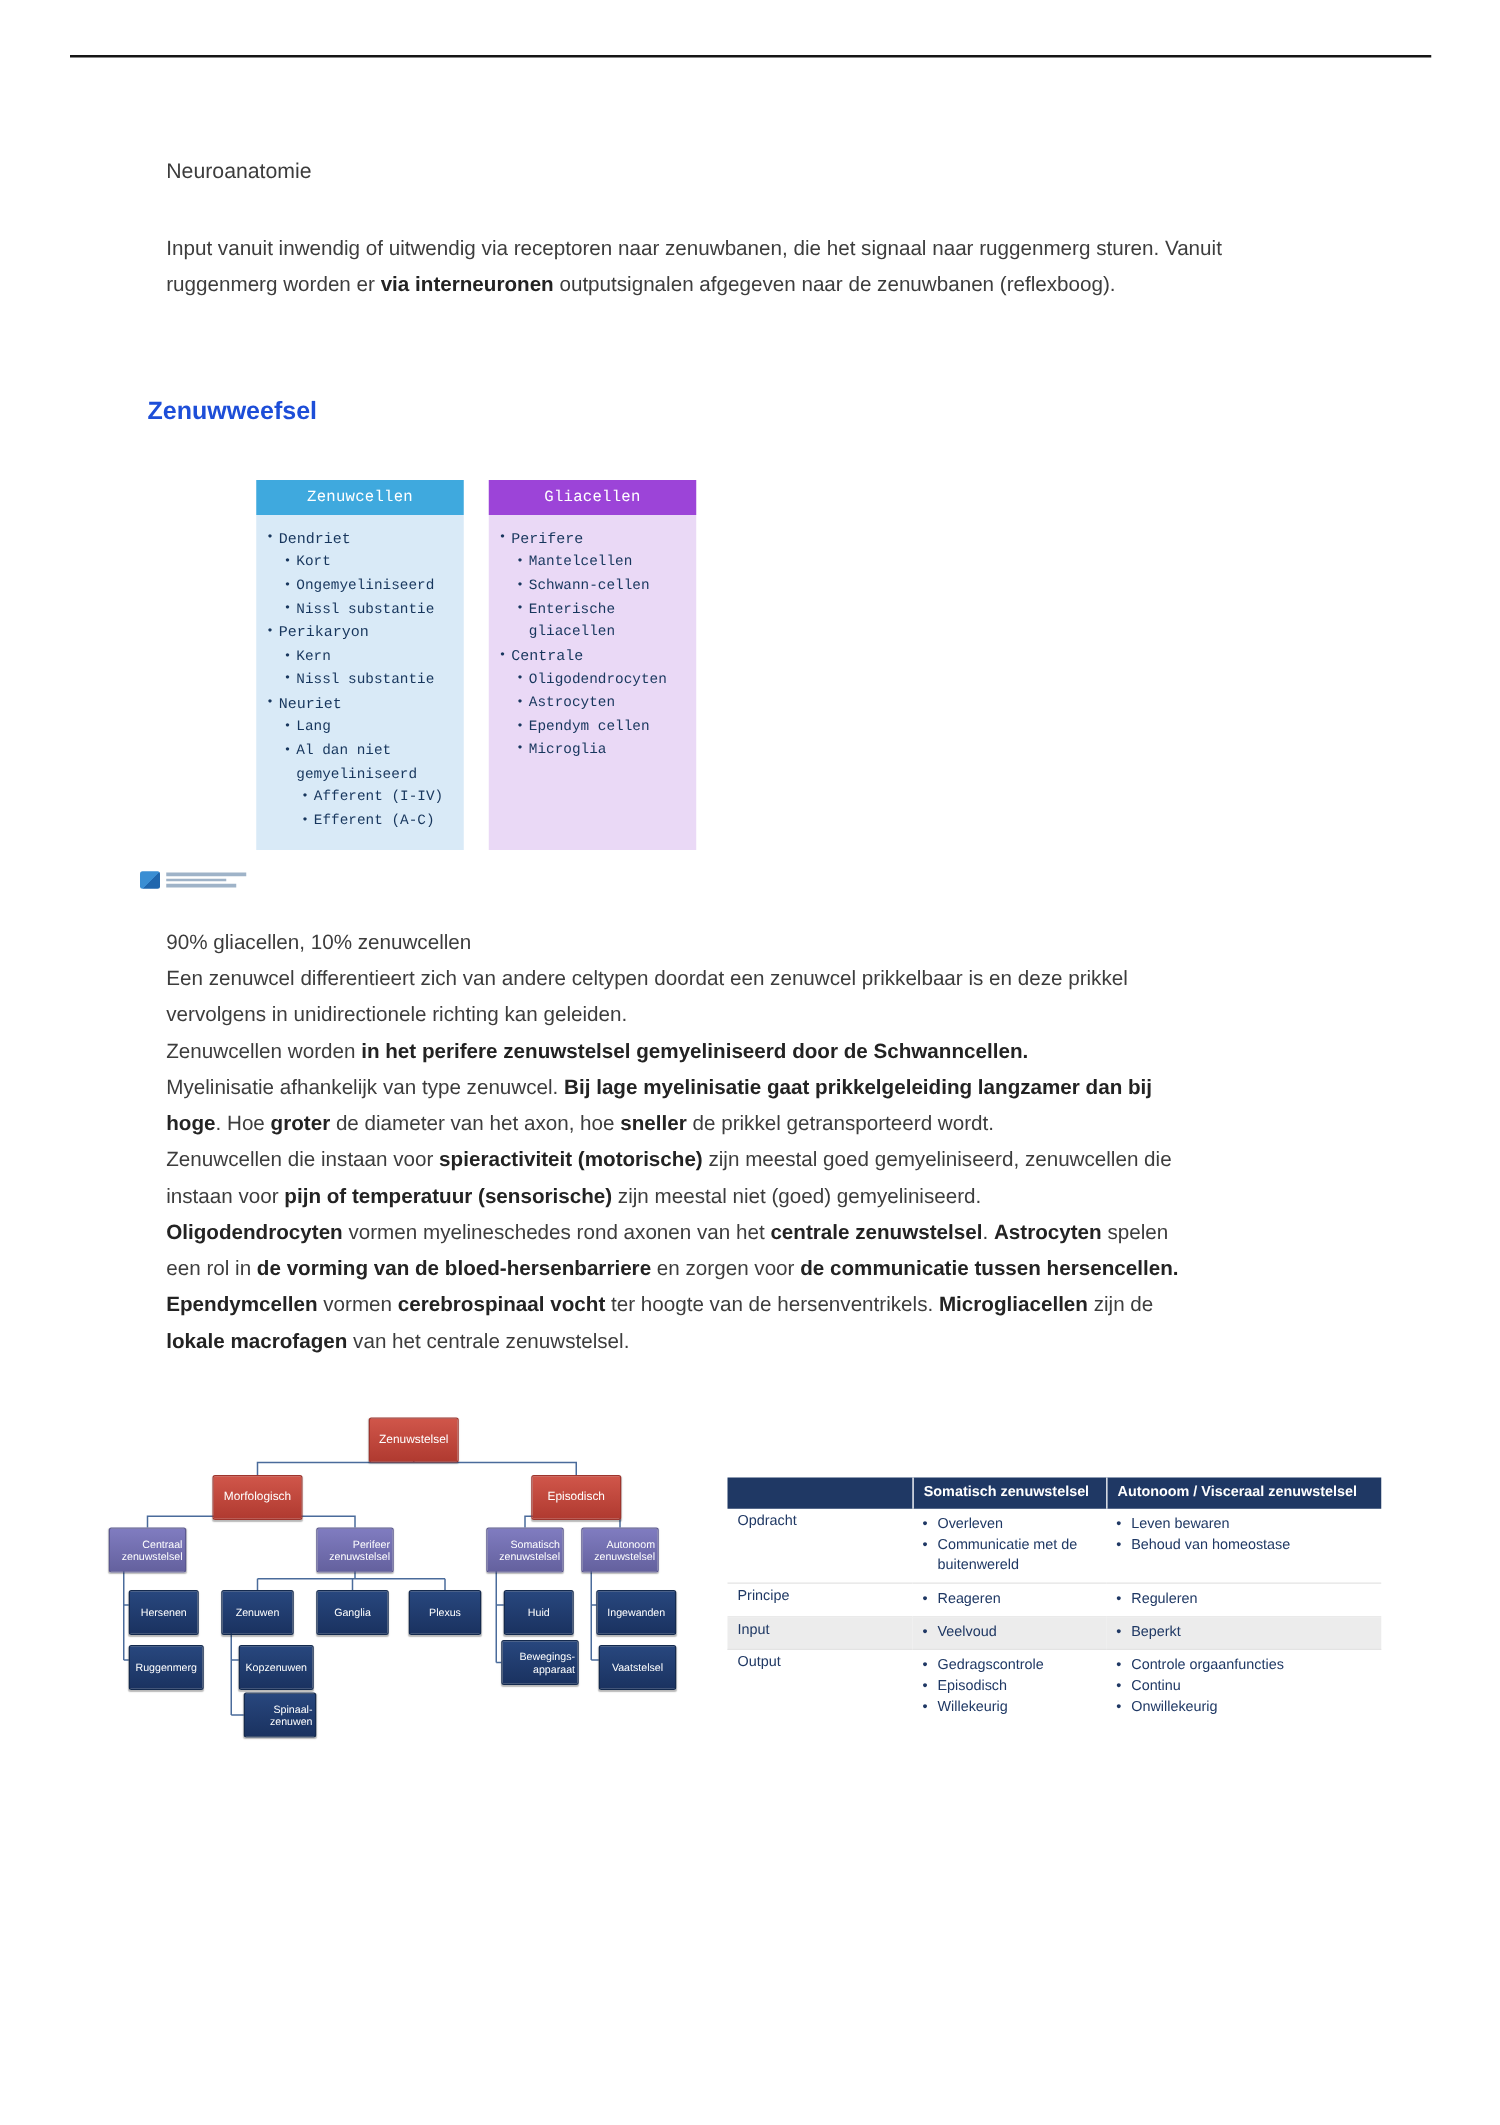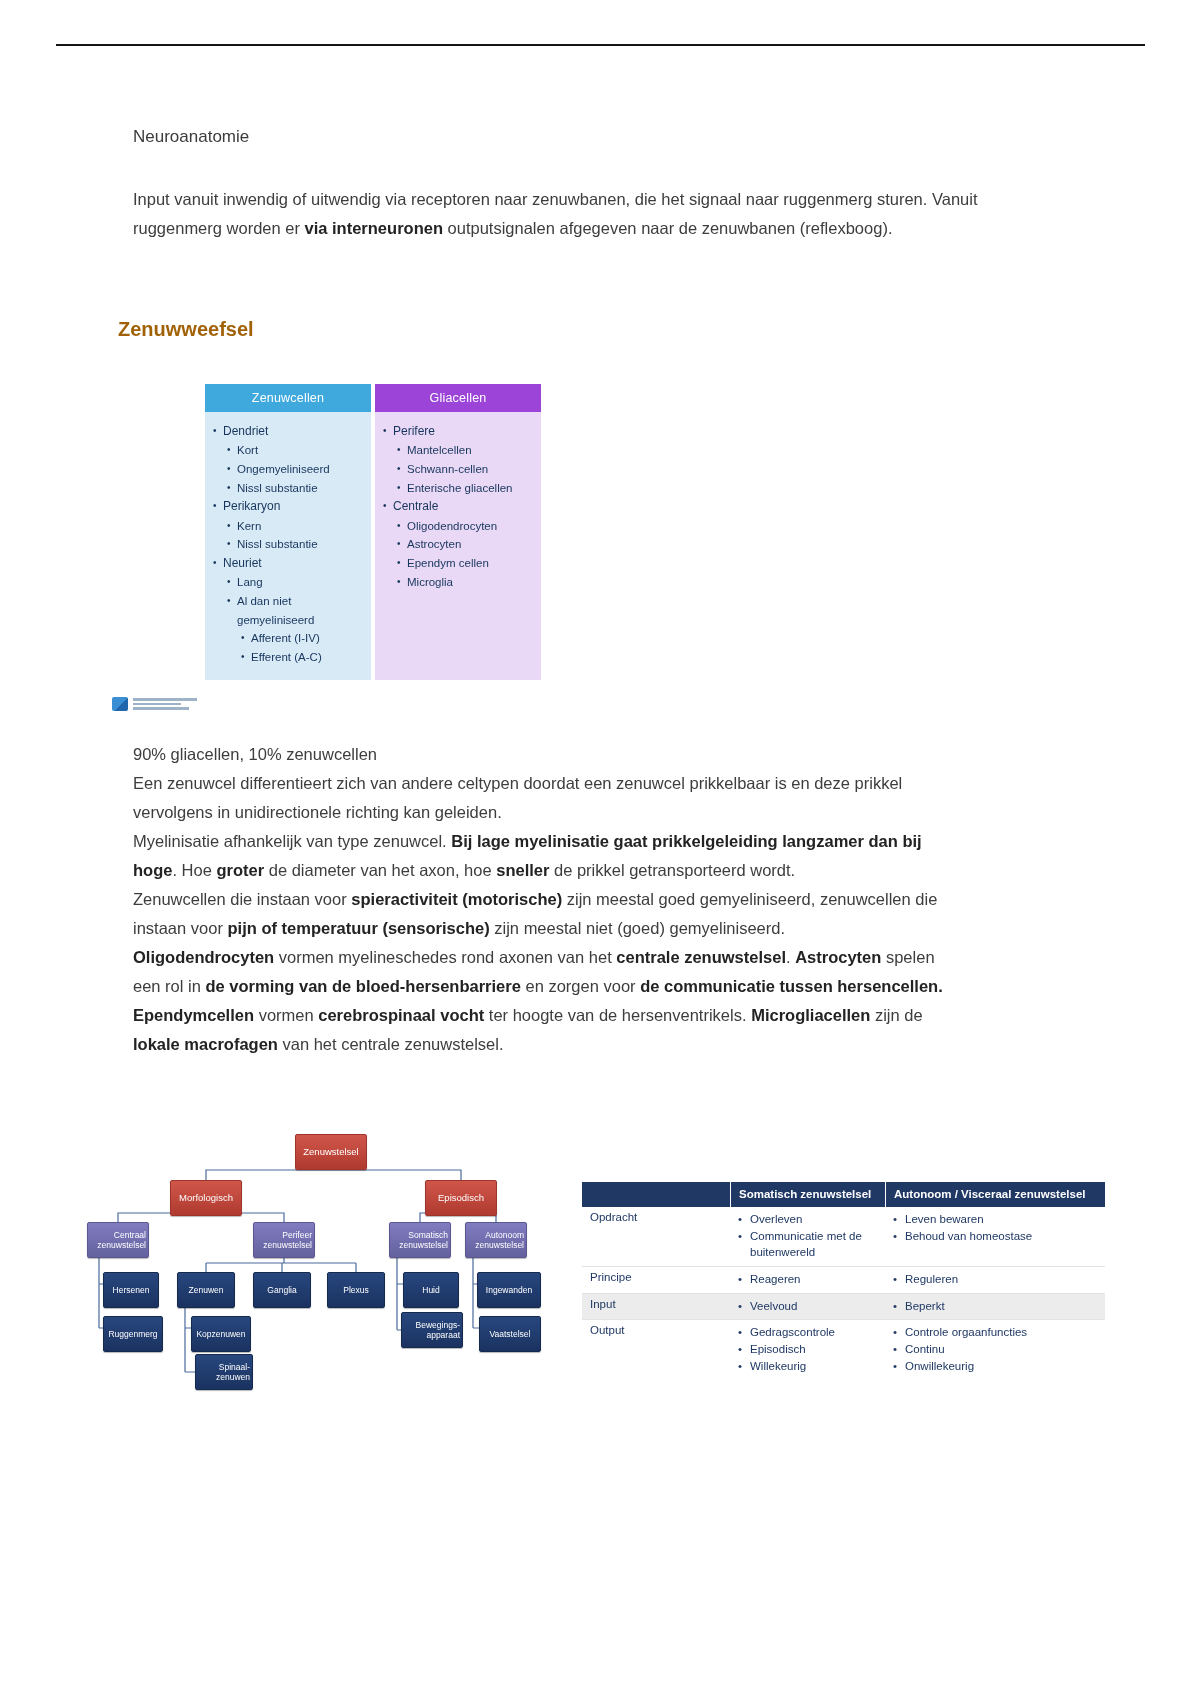--- a/index.html
+++ b/index.html
@@ -9,22 +9,22 @@
     font-family:"Liberation Sans","DejaVu Sans",sans-serif;
     color:#3d3d3d;
   }
   .top-rule { position:absolute; left:56px; top:44px; width:1089px; height:2px; background:#151515; }
 
   .doc-title { position:absolute; left:133px; top:127px; font-size:17px; font-weight:400; color:#3c3c3c; }
   .intro { position:absolute; left:133px; top:168px; width:845px; font-size:16.5px; line-height:29px; }
   .bold { font-weight:700; color:#232323; }
 
   
-  .slide-heading { position:absolute; left:118px; top:318px; font-size:20px; font-weight:700; color:#a16207; }
-  .columns { position:absolute; left:205px; top:384px; display:flex; gap:4px; }
+  .slide-heading { position:absolute; left:118px; top:318px; font-size:20px; font-weight:700; color:#1d4ed8; }
+  .columns { position:absolute; left:205px; top:384px; display:flex; gap:20px;font-family:Liberation Mono, monospace; }
   .col { width:166px; }
   .col-header { height:28px; display:flex; align-items:center; justify-content:center;
     color:#fff; font-size:12.5px; letter-spacing:.2px; }
   .hdr-blue  { background:#3fa9de; }
   .hdr-purple{ background:#9c44d8; }
   .hdr-red   { background:#e6323f; }
   .col-body { height:268px; padding:10px 5px 8px 4px; box-sizing:border-box; }
   .body-blue  { background:#d9eaf7; }
   .body-purple{ background:#ead9f6; }
   .body-red   { background:#f5cecd; }
@@ -182,20 +182,21 @@
     <div class="logo-lines">
       <div class="ll l1"></div>
         <div class="ll l2"></div>
         <div class="ll l3"></div>
     </div>
   </div>
 
   <div class="paragraphs">
     <p><span>90% gliacellen, 10% zenuwcellen</span></p>
     <p><span>Een zenuwcel differentieert zich van andere celtypen doordat een zenuwcel prikkelbaar is en deze prikkel vervolgens in unidirectionele richting kan geleiden.</span></p>
+    <p><span>Zenuwcellen worden </span><span class="bold">in het perifere zenuwstelsel gemyeliniseerd door de Schwanncellen.</span></p>
     <p><span>Myelinisatie afhankelijk van type zenuwcel. </span><span class="bold">Bij lage myelinisatie gaat prikkelgeleiding langzamer dan bij hoge</span><span>. Hoe </span><span class="bold">groter</span><span> de diameter van het axon, hoe </span><span class="bold">sneller</span><span> de prikkel getransporteerd wordt.</span></p>
     <p><span>Zenuwcellen die instaan voor </span><span class="bold">spieractiviteit (motorische)</span><span> zijn meestal goed gemyeliniseerd, zenuwcellen die instaan voor </span><span class="bold">pijn of temperatuur (sensorische)</span><span> zijn meestal niet (goed) gemyeliniseerd.</span></p>
     <p><span class="bold">Oligodendrocyten</span><span> vormen myelineschedes rond axonen van het </span><span class="bold">centrale zenuwstelsel</span><span>. </span><span class="bold">Astrocyten</span><span> spelen een rol in </span><span class="bold">de vorming van de bloed-hersenbarriere</span><span> en zorgen voor </span><span class="bold">de communicatie tussen hersencellen.</span><span> </span><span class="bold">Ependymcellen</span><span> vormen </span><span class="bold">cerebrospinaal vocht</span><span> ter hoogte van de hersenventrikels. </span><span class="bold">Microgliacellen</span><span> zijn de </span><span class="bold">lokale macrofagen</span><span> van het centrale zenuwstelsel.</span></p>
   </div>
 
   <div class="tree">
     <svg class="tlines" width="470" height="290" viewBox="0 0 470 290">
       <path d="M246 32 V42 H121 V52 M246 42 H376 V52"></path>
       <path d="M121 76 V85 H33 V94 M121 85 H199 V94"></path>
       <path d="M376 76 V85 H335 V94 M376 85 H411 V94"></path>

